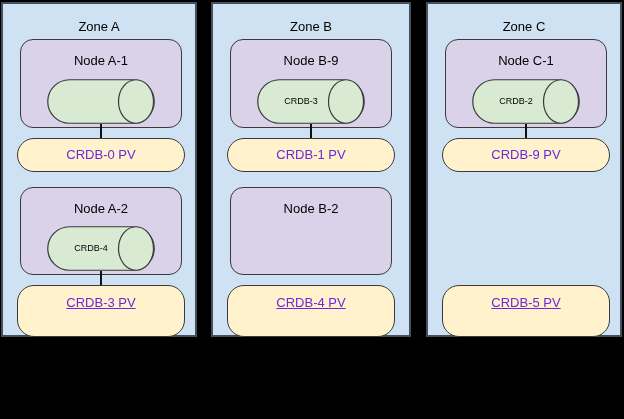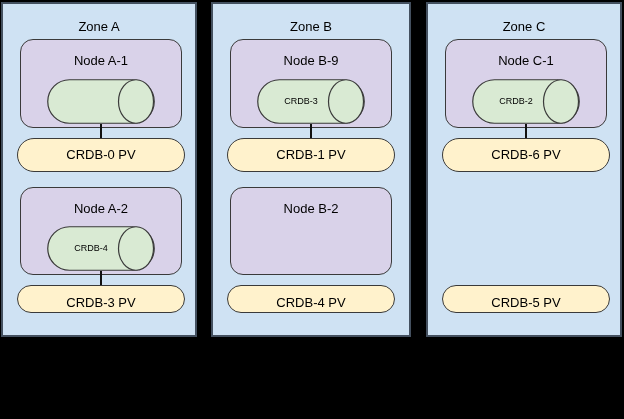--- a/index.html
+++ b/index.html
@@ -97,24 +97,24 @@
   .pv {
     position: absolute;
     left: 14px;
     width: 168px;
     box-sizing: border-box;
     background: #fff2cc;
     border: 1px solid #3a3a3a;
     border-radius: 17px;
     text-align: center;
     font-size: 13px;
-    color: #000000;
+    color: #6d28d9;
   }
   .pv-1 { top: 134px; height: 34px; line-height: 32px; }
-  .pv-2 { top: 281px; height: 28px; line-height: 34px; }
+  .pv-2 { top: 281px; height: 52px; line-height: 34px; text-decoration: underline; }
 </style>
 </head>
 <body>
 
 <div class="canvas">
 
   <div class="zone zone-a">
     <div class="zone-label">Zone A</div>
 
     <div class="node node-1">
@@ -172,18 +172,18 @@
       <div class="node-label">Node C-1</div>
     </div>
     <div class="pod pod-1">
       <svg width="108" height="45" viewBox="0 0 108 45">
         <rect x="0.75" y="0.75" width="106.5" height="43.5" rx="21.75" fill="#d9ead3" stroke="#3a3a3a" stroke-width="1.2"></rect>
         <ellipse cx="89" cy="22.5" rx="17.5" ry="21.75" fill="#d9ead3" stroke="#3a3a3a" stroke-width="1.2"></ellipse>
       </svg>
       <div class="pod-label">CRDB-2</div>
     </div>
     <div class="connector connector-1"></div>
-    <div class="pv pv-1">CRDB-6 PV</div>
+    <div class="pv pv-1">CRDB-9 PV</div>
 
     <div class="pv pv-2">CRDB-5 PV</div>
   </div>
 
 </div>
 
 </body></html>

